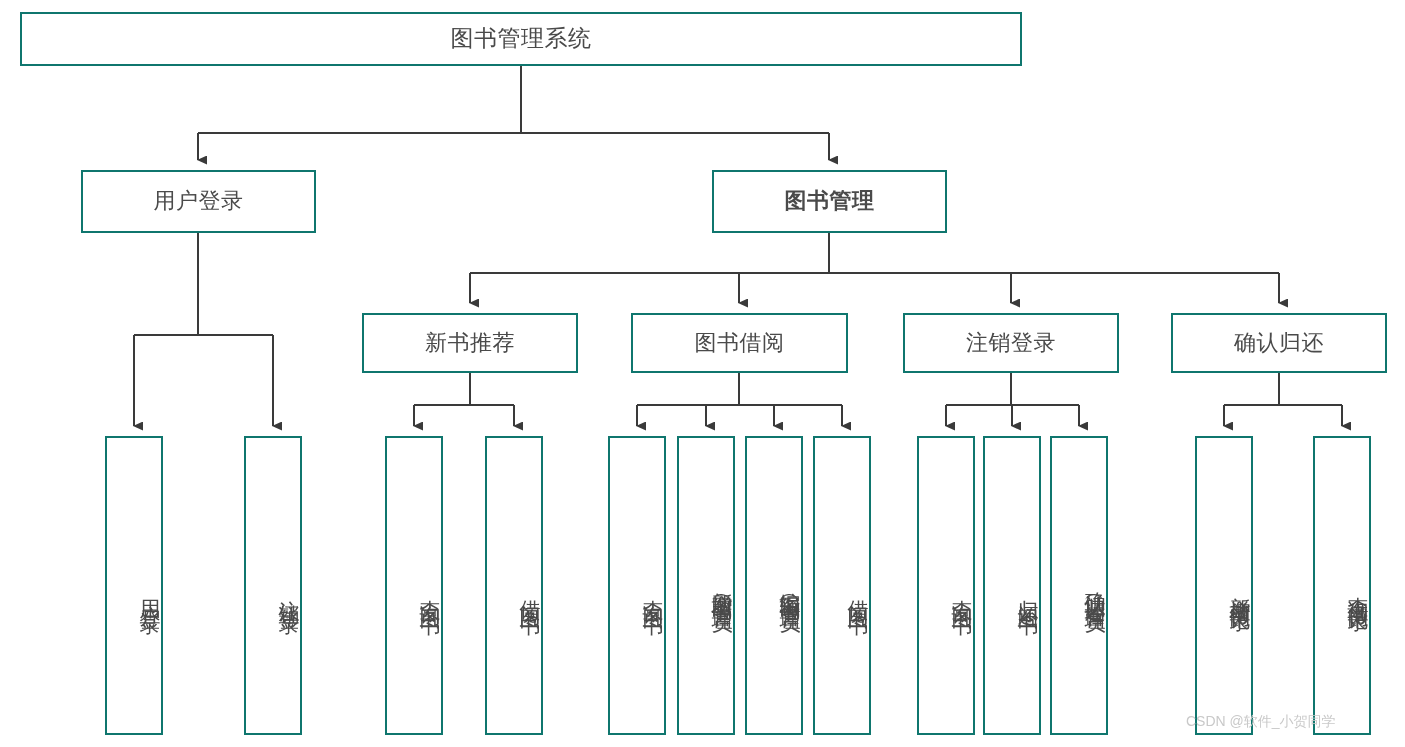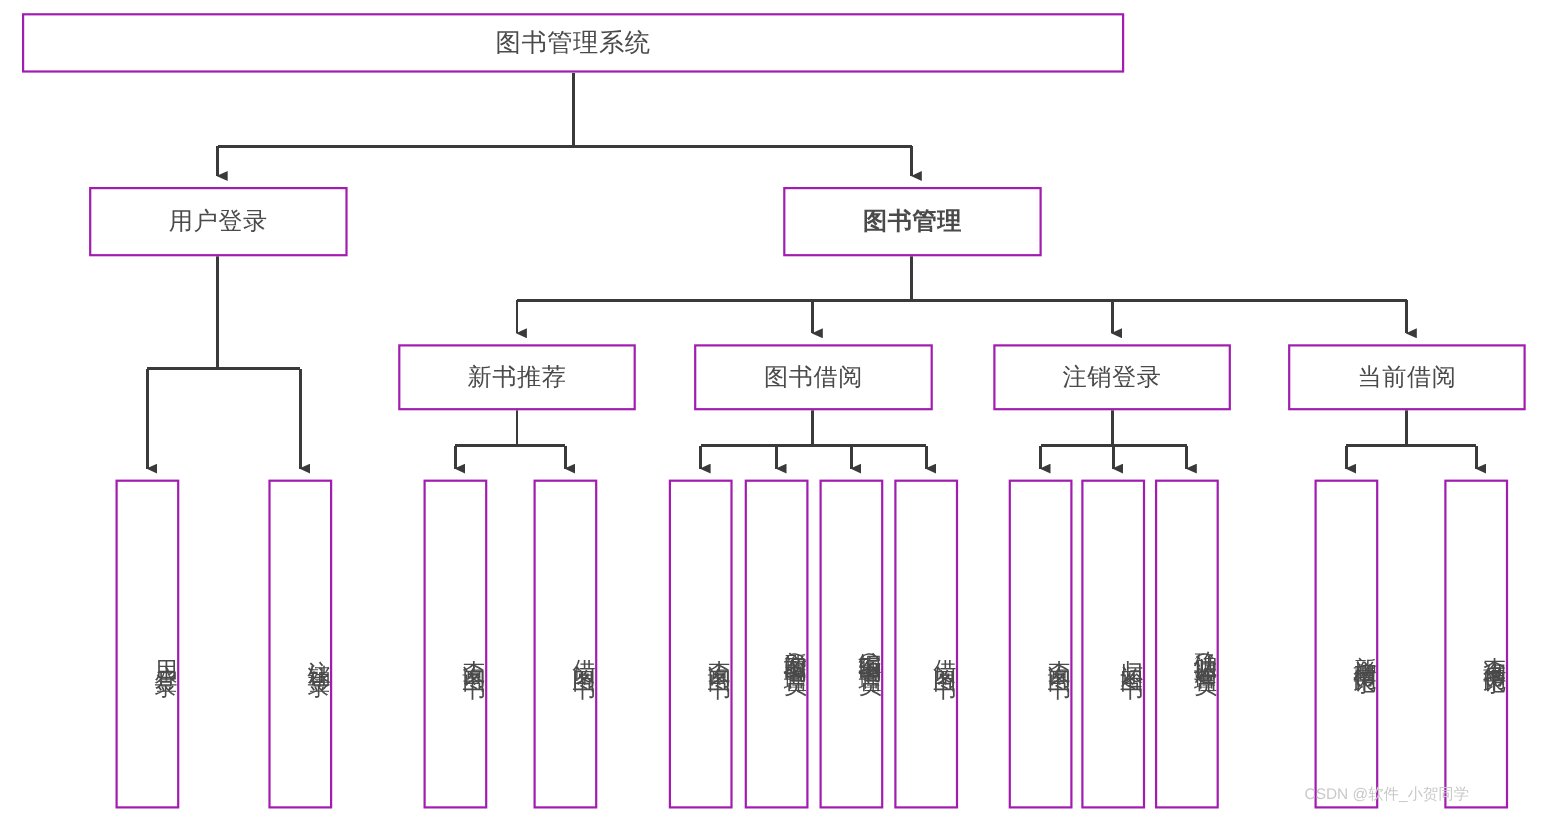--- a/index.html
+++ b/index.html
@@ -24,21 +24,21 @@
     left: 0;
     top: 0;
     width: 1405px;
     height: 747px;
     pointer-events: none;
   }
   .node {
     position: absolute;
     box-sizing: border-box;
     background: #ffffff;
-    border: 2px solid #a21caf;
+    border: 2px solid #0f766e;
     display: flex;
     align-items: center;
     justify-content: center;
     color: #4a4a4a;
     z-index: 2;
   }
   .node-h {
     font-size: 22px;
     line-height: 1.2;
     letter-spacing: 0.5px;
@@ -128,21 +128,21 @@
   </svg>
 
   <div class="node node-h node-root" style="left:20px; top:12px; width:1002px; height:54px;">图书管理系统</div>
 
   <div class="node node-h" style="left:81px; top:170px; width:235px; height:63px;">用户登录</div>
   <div class="node node-h" style="left:712px; top:170px; width:235px; height:63px;font-weight:bold;">图书管理</div>
 
   <div class="node node-h" style="left:362px; top:313px; width:216px; height:60px;">新书推荐</div>
   <div class="node node-h" style="left:631px; top:313px; width:217px; height:60px;">图书借阅</div>
   <div class="node node-h" style="left:903px; top:313px; width:216px; height:60px;">注销登录</div>
-  <div class="node node-h" style="left:1171px; top:313px; width:216px; height:60px;">当前借阅</div>
+  <div class="node node-h" style="left:1171px; top:313px; width:216px; height:60px;">确认归还</div>
 
   <div class="node node-leaf" style="left:105px; top:436px; width:58px; height:299px;">用户登录</div>
   <div class="node node-leaf" style="left:244px; top:436px; width:58px; height:299px;">注销登录</div>
 
   <div class="node node-leaf" style="left:385px; top:436px; width:58px; height:299px;">查询图书</div>
   <div class="node node-leaf" style="left:485px; top:436px; width:58px; height:299px;">借阅图书</div>
 
   <div class="node node-leaf" style="left:608px; top:436px; width:58px; height:299px;">查询图书</div>
   <div class="node node-leaf leaf-long" style="left:677px; top:436px; width:58px; height:299px;">新增图书（管理员）</div>
   <div class="node node-leaf leaf-long" style="left:745px; top:436px; width:58px; height:299px;">编辑图书（管理员）</div>

